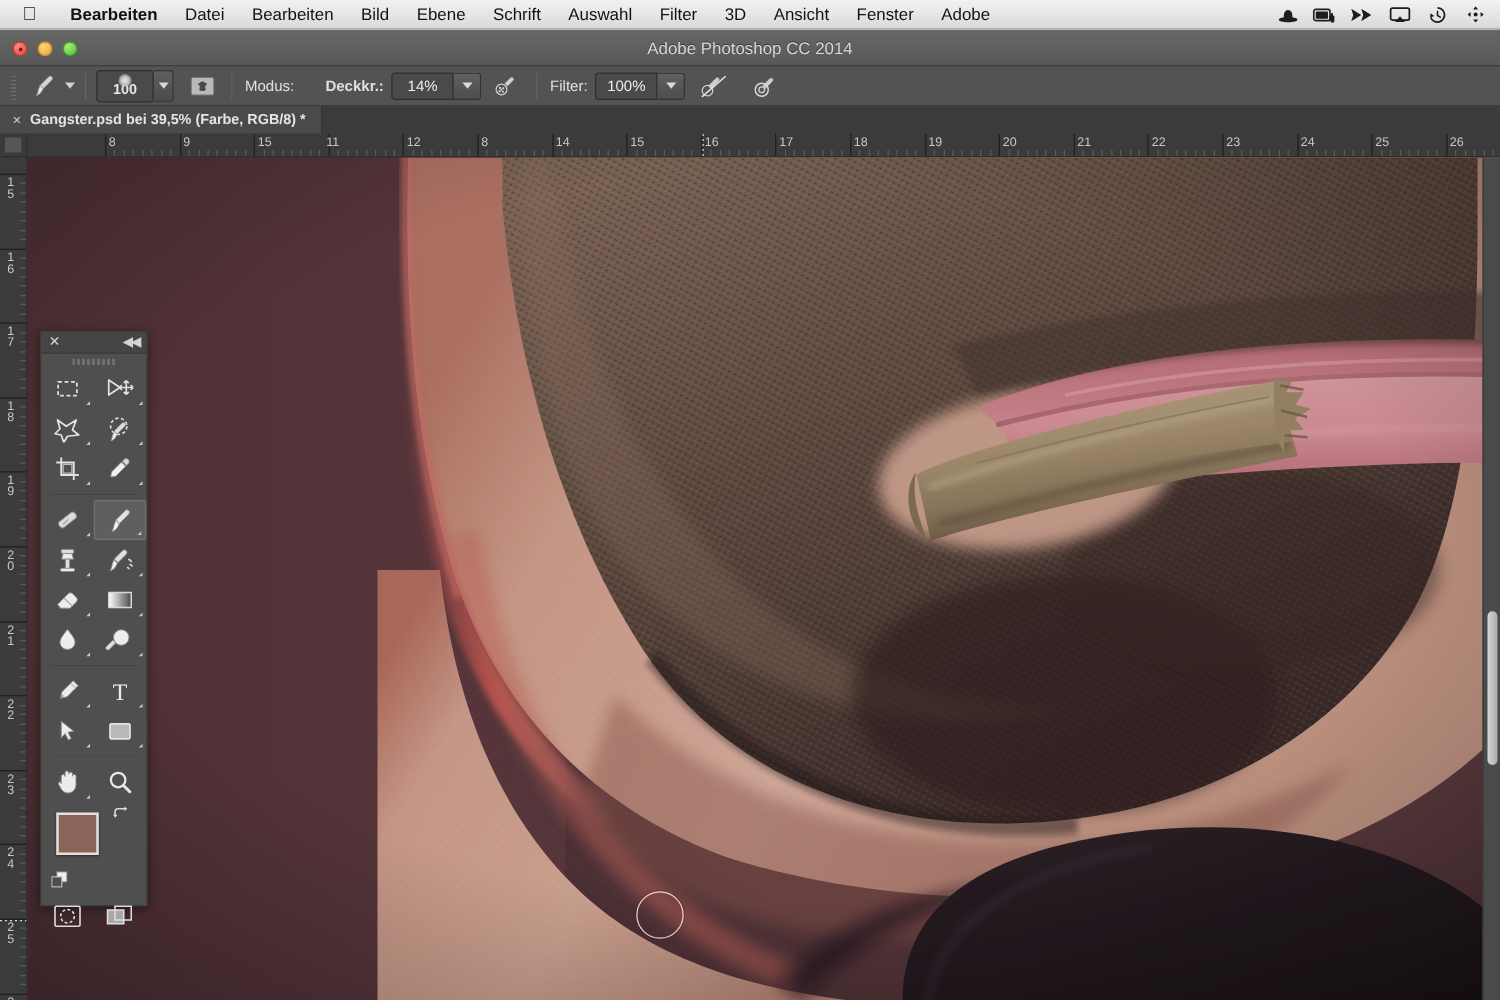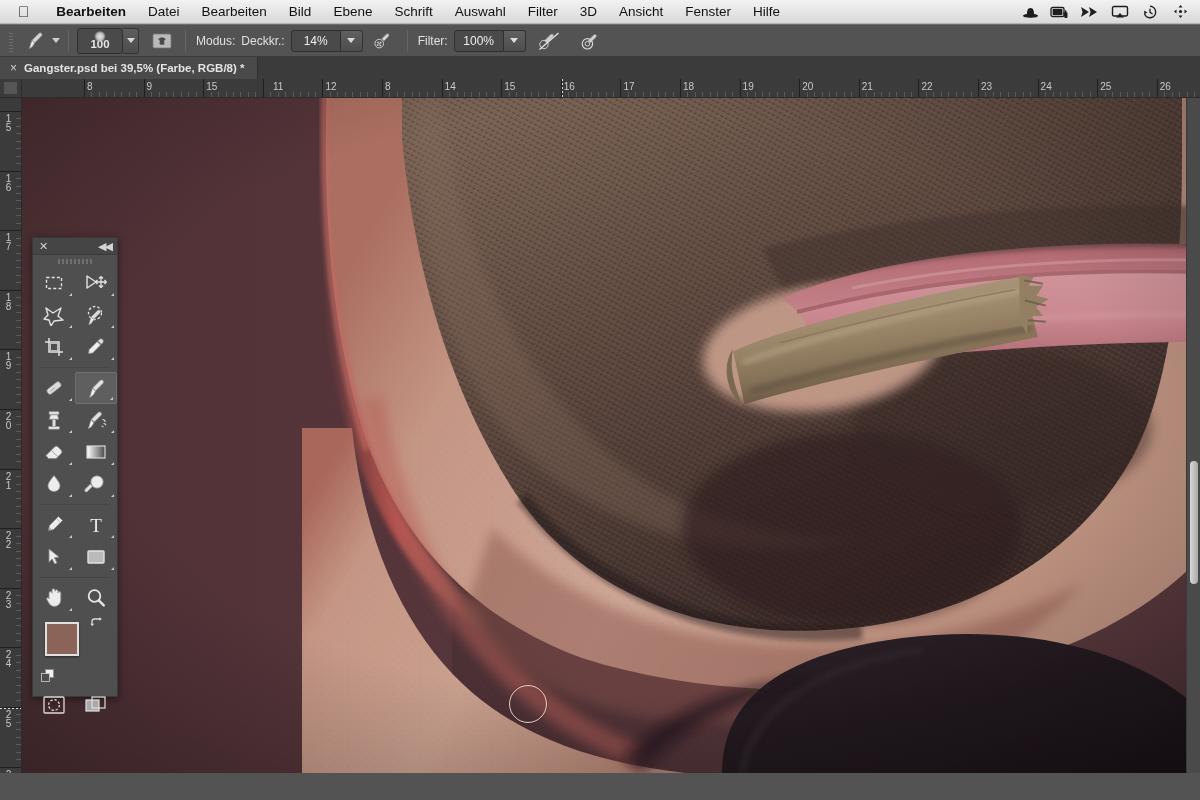--- a/index.html
+++ b/index.html
@@ -174,21 +174,21 @@
     <span class="mb-item">Datei</span>
     <span class="mb-item">Bearbeiten</span>
     <span class="mb-item">Bild</span>
     <span class="mb-item">Ebene</span>
     <span class="mb-item">Schrift</span>
     <span class="mb-item">Auswahl</span>
     <span class="mb-item">Filter</span>
     <span class="mb-item">3D</span>
     <span class="mb-item">Ansicht</span>
     <span class="mb-item">Fenster</span>
-    <span class="mb-item">Hilfe</span>
+    <span class="mb-item">Adobe</span>
 
     <span class="mb-right">
       <span class="mb-ic">
         <svg class="i" width="17" height="14" viewBox="0 0 17 14">
             <path d="M5 9c0-3 .6-6 3.5-6S12 6 12 9c2.5.3 4 .9 4 1.8 0 1.2-3.4 2-7.5 2S1 12 1 10.8C1 9.9 2.5 9.3 5 9z" fill="#1d1d1d"></path>
           </svg>
       </span>
       <span class="mb-ic">
         <svg class="i" width="20" height="14" viewBox="0 0 20 14">
           <rect x="1" y="2.5" width="13" height="9" rx="1.6" fill="none" stroke="#1d1d1d" stroke-width="1.3"></rect>
@@ -220,20 +220,28 @@
         <svg class="i" width="13" height="13" viewBox="0 0 13 13">
             <path d="M6.5 0l2 2.5h-4zM6.5 13l-2-2.5h4zM0 6.5l2.5-2v4zM13 6.5l-2.5 2v-4z" fill="#1d1d1d"></path>
             <circle cx="6.5" cy="6.5" r="1.6" fill="#1d1d1d"></circle>
           </svg>
       </span>
     </span>
   </div>
 
   <div class="ps-window">
 
+    <div class="titlebar">
+      <span class="lights">
+        <span class="light l-red"></span>
+        <span class="light l-yellow"></span>
+        <span class="light l-green"></span>
+      </span>
+      <span class="win-title">Adobe Photoshop CC 2014</span>
+    </div>
 
     <div class="optbar">
       <span class="grip"></span>
 
       <span class="tool-chip">
         <svg class="i" width="22" height="22" viewBox="0 0 22 22">
           <path d="M17.5 3.4c.9.9.6 2-0.3 2.9l-6.6 6.6-2.6-2.6 6.6-6.6c.9-.9 2-1.2 2.9-.3z" fill="#d5d5d5" stroke="#8d8d8d" stroke-width=".7"></path>
           <path d="M8 10.3l2.6 2.6-1.4 2.5c-.7 1.2-2.2 2.5-4.1 3.1.9-1.8 1.4-3.3 1.5-4.5z" fill="#eaeaea" stroke="#8d8d8d" stroke-width=".7"></path>
         </svg>
       </span>
@@ -257,21 +265,21 @@
           <path d="M11 6.2c1.6 0 2.7 1.1 2.7 2.4 0 1-.6 1.5-.6 2.3 0 .6.5.9.5 1.5 0 .9-.9 1.4-2.6 1.4s-2.6-.5-2.6-1.4c0-.6.5-.9.5-1.5 0-.8-.6-1.3-.6-2.3 0-1.3 1.1-2.4 2.7-2.4z" fill="#4a4a4a"></path>
           <circle cx="8.4" cy="8.2" r=".9" fill="#4a4a4a"></circle>
             <circle cx="13.6" cy="8.2" r=".9" fill="#4a4a4a"></circle>
         </svg>
       </span>
 
       <span class="opt-sep"></span>
 
       <span class="opt-label">Modus:</span>
 
-      <span class="opt-label" style="margin-left:0;">Deckkr.:</span>
+      <span class="opt-label" style="margin-left:19px;font-weight:bold;">Deckkr.:</span>
       <span style="display:flex;align-items:center;">
         <span class="opt-field">14%</span>
         <span class="field-drop">
           <span style="width:0;height:0;border-left:4px solid transparent;border-right:4px solid transparent;border-top:5px solid #dcdcdc;"></span>
         </span>
       </span>
 
       <span class="icon-btn" style="margin-left:8px;">
         <svg class="i" width="20" height="19" viewBox="0 0 20 19">
           <path d="M14.5 3.2c.8.8.5 1.8-.3 2.6L10 10l-2.2-2.2 4.2-4.2c.8-.8 1.8-1.1 2.5-.4z" fill="#d4d4d4" stroke="#8a8a8a" stroke-width=".7"></path>
@@ -342,21 +350,21 @@
           <div class="h-maj" style="left: 181.2px;"></div>
           <div class="h-lbl" style="left: 184.2px;">15</div>
           <div class="h-min" style="left: 188.65px;"></div>
           <div class="h-min" style="left: 196.1px;"></div>
           <div class="h-min" style="left: 203.55px;"></div>
           <div class="h-min" style="left: 211px;"></div>
           <div class="h-min" style="left: 218.45px;"></div>
           <div class="h-min" style="left: 225.9px;"></div>
           <div class="h-min" style="left: 233.35px;"></div>
           <div class="h-maj" style="left: 240.8px;"></div>
-          <div class="h-lbl" style="left: 251px;">11</div>
+          <div class="h-lbl" style="left: 239px;">11</div>
           <div class="h-min" style="left: 248.25px;"></div>
           <div class="h-min" style="left: 255.7px;"></div>
           <div class="h-min" style="left: 263.15px;"></div>
           <div class="h-min" style="left: 270.6px;"></div>
           <div class="h-min" style="left: 278.05px;"></div>
           <div class="h-min" style="left: 285.5px;"></div>
           <div class="h-min" style="left: 292.95px;"></div>
           <div class="h-maj" style="left: 300.4px;"></div>
           <div class="h-lbl" style="left: 303.4px;">12</div>
           <div class="h-min" style="left: 307.85px;"></div>

